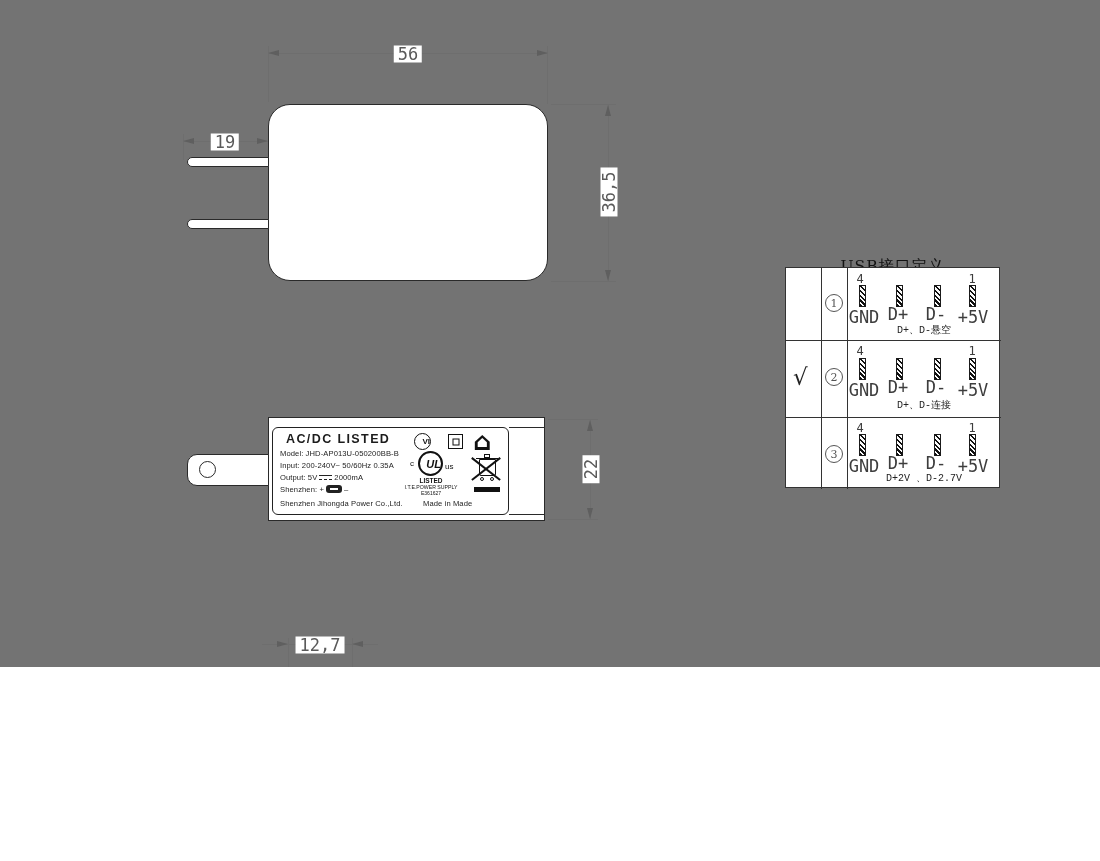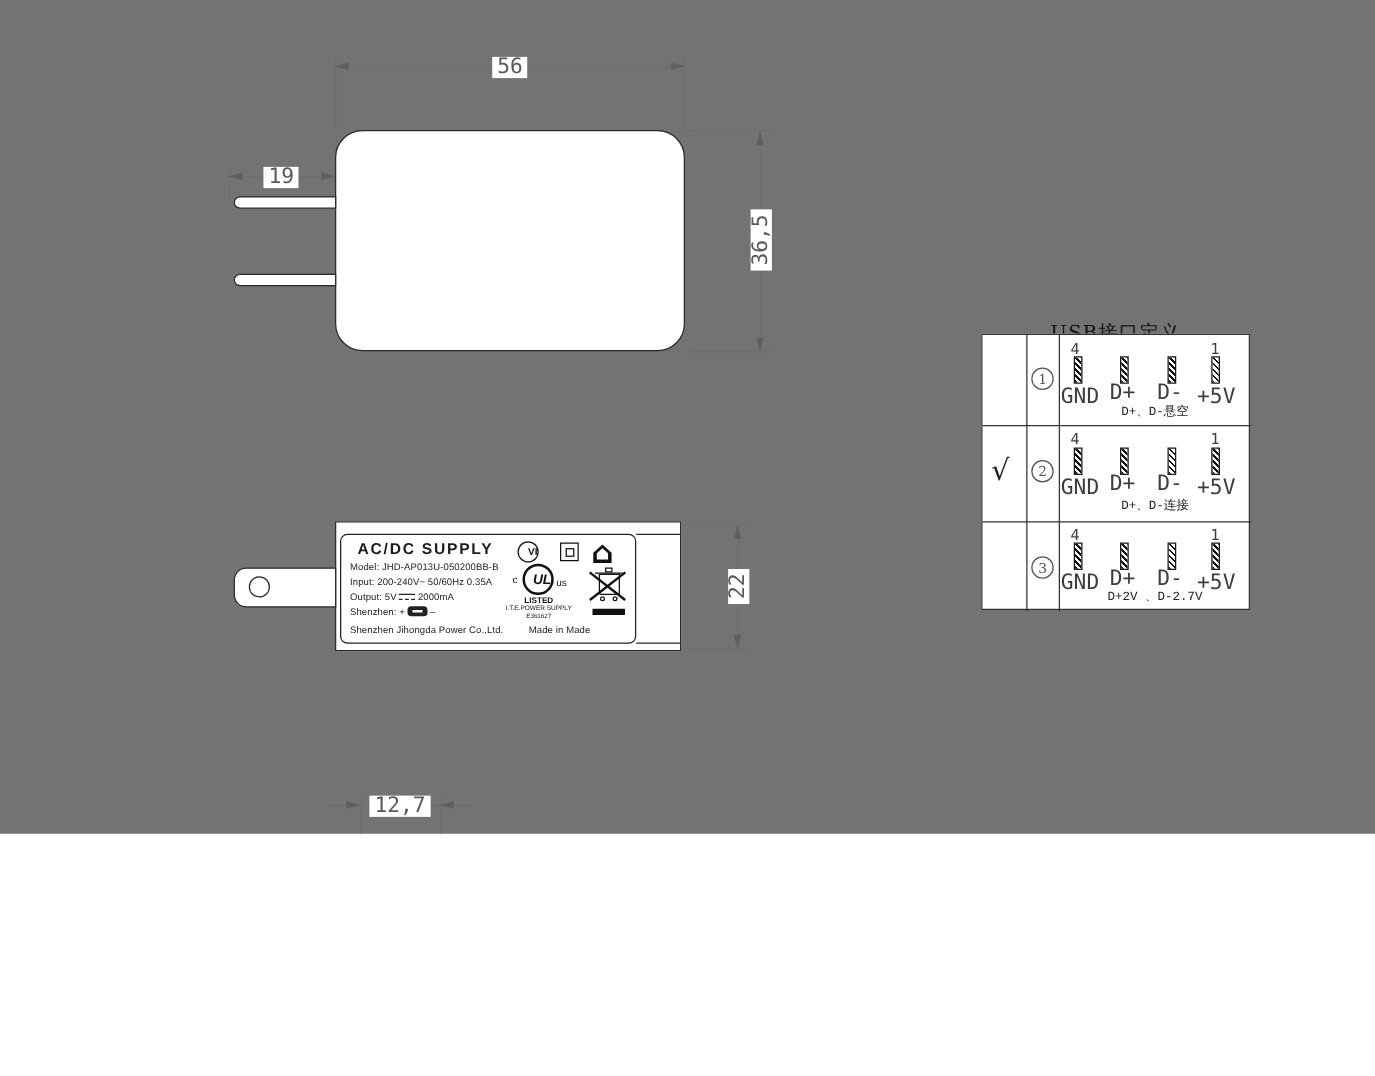--- a/index.html
+++ b/index.html
@@ -105,21 +105,21 @@
   </div>
 
   <div>
     <div class="outline" style="left:268px;top:417px;width:277px;height:104px;border-width:1.4px;"></div>
     <div class="ol" style="left:509px;top:427px;width:36px;height:1.3px;"></div>
     <div class="ol" style="left:509px;top:514px;width:36px;height:1.3px;"></div>
     <div class="outline" style="left:187px;top:454px;width:82px;height:32px;border-width:1.4px;border-radius:10px 0 0 10px;"></div>
     <div class="outline" style="left:199px;top:461px;width:17px;height:17px;border-width:1.4px;border-radius:50%;"></div>
 
     <div class="label-box" style="left:272px;top:427px;width:237px;height:88px;">
-      <div class="lbl-title" style="left:13px;top:4px;">AC/DC SUPPLY</div>
+      <div class="lbl-title" style="left:13px;top:4px;">AC/DC LISTED</div>
       <div class="lbl-line" style="left:7px;top:21px;">Model: JHD-AP013U-050200BB-B</div>
       <div class="lbl-line" style="left:7px;top:33px;">Input: 200-240V~  50/60Hz  0.35A</div>
       <div class="lbl-line" style="left:7px;top:45px;">
         <span>Output: 5V</span><span class="dc-sym"></span><span>2000mA</span>
       </div>
       <div class="lbl-line" style="left:7px;top:57px;">
         <span>Shenzhen:</span>
         <span>+</span><span class="usb-plug"></span><span>–</span>
       </div>
       <div class="lbl-line" style="left:7px;top:71px;">Shenzhen Jihongda Power Co.,Ltd.</div>

